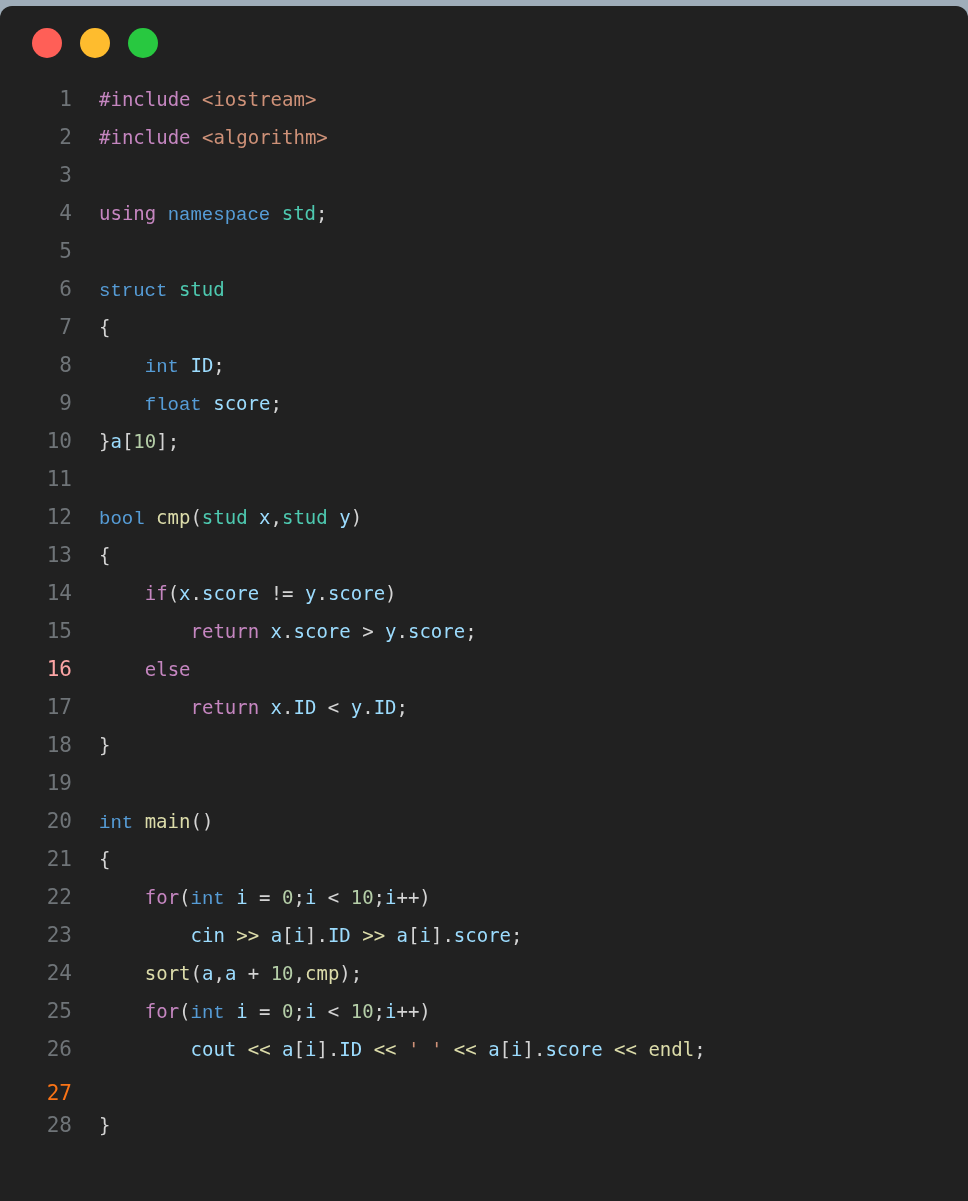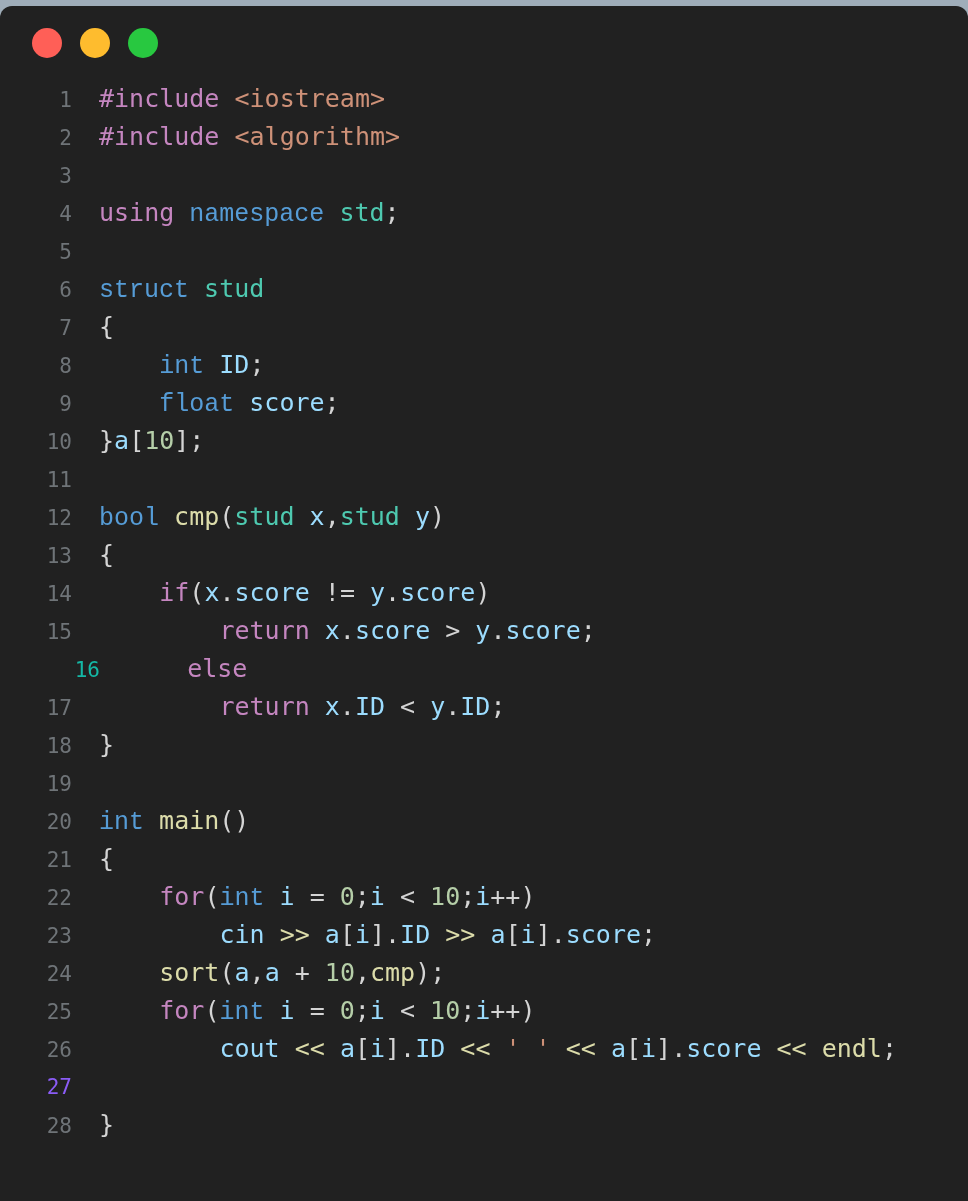--- a/index.html
+++ b/index.html
@@ -63,21 +63,21 @@
     min-width: 72px;
     text-align: right;
     padding-right: 0;
     color: #6F7478;
     font-size: 21px;
     font-family: "DejaVu Sans Mono", "Liberation Mono", monospace;
     user-select: none;
   }
   .linecode {
     padding-left: 27px;
-    font-size: 25px;
+    font-size: 19px;
     letter-spacing: 0px;
     font-family: "DejaVu Sans Mono", "Liberation Mono", monospace;
     color: #D4D4D4;
     white-space: pre;
   }
 
   
   .t-pre   { color: #C586C0; }  
   .t-str   { color: #CE9178; }  
   .t-kw    { color: #569CD6; font-family: Liberation Mono, monospace; }  
@@ -111,28 +111,28 @@
       <div class="code-line"><span class="lineno" style="color: rgb(111, 116, 120);">6</span><span class="linecode"><span class="t-kw">struct</span><span class="t-op"> </span><span class="t-type">stud</span></span></div>
       <div class="code-line"><span class="lineno" style="color: rgb(111, 116, 120);">7</span><span class="linecode"><span class="t-op">{</span></span></div>
       <div class="code-line"><span class="lineno" style="color: rgb(111, 116, 120);">8</span><span class="linecode"><span class="t-op">    </span><span class="t-kw">int</span><span class="t-op"> </span><span class="t-var">ID</span><span class="t-op">;</span></span></div>
       <div class="code-line"><span class="lineno" style="color: rgb(111, 116, 120);">9</span><span class="linecode"><span class="t-op">    </span><span class="t-kw">float</span><span class="t-op"> </span><span class="t-var">score</span><span class="t-op">;</span></span></div>
       <div class="code-line"><span class="lineno" style="color: rgb(111, 116, 120);">10</span><span class="linecode"><span class="t-op">}</span><span class="t-var">a</span><span class="t-op">[</span><span class="t-num">10</span><span class="t-op">];</span></span></div>
       <div class="code-line"><span class="lineno" style="color: rgb(111, 116, 120);">11</span><span class="linecode">&nbsp;</span></div>
       <div class="code-line"><span class="lineno" style="color: rgb(111, 116, 120);">12</span><span class="linecode"><span class="t-kw">bool</span><span class="t-op"> </span><span class="t-fn">cmp</span><span class="t-op">(</span><span class="t-type">stud</span><span class="t-op"> </span><span class="t-var">x</span><span class="t-op">,</span><span class="t-type">stud</span><span class="t-op"> </span><span class="t-var">y</span><span class="t-op">)</span></span></div>
       <div class="code-line"><span class="lineno" style="color: rgb(111, 116, 120);">13</span><span class="linecode"><span class="t-op">{</span></span></div>
       <div class="code-line"><span class="lineno" style="color: rgb(111, 116, 120);">14</span><span class="linecode"><span class="t-op">    </span><span class="t-ctl">if</span><span class="t-op">(</span><span class="t-var">x</span><span class="t-op">.</span><span class="t-var">score</span><span class="t-op"> != </span><span class="t-var">y</span><span class="t-op">.</span><span class="t-var">score</span><span class="t-op">)</span></span></div>
       <div class="code-line"><span class="lineno" style="color: rgb(111, 116, 120);">15</span><span class="linecode"><span class="t-op">        </span><span class="t-ctl">return</span><span class="t-op"> </span><span class="t-var">x</span><span class="t-op">.</span><span class="t-var">score</span><span class="t-op"> &gt; </span><span class="t-var">y</span><span class="t-op">.</span><span class="t-var">score</span><span class="t-op">;</span></span></div>
-      <div class="code-line"><span class="lineno" style="color: #14b8a6; margin-left: 28px;">16</span><span class="linecode"><span class="t-op">    </span><span class="t-ctl">else</span></span></div>
+      <div class="code-line"><span class="lineno" style="color: #fca5a5;">16</span><span class="linecode"><span class="t-op">    </span><span class="t-ctl">else</span></span></div>
       <div class="code-line"><span class="lineno" style="color: rgb(111, 116, 120);">17</span><span class="linecode"><span class="t-op">        </span><span class="t-ctl">return</span><span class="t-op"> </span><span class="t-var">x</span><span class="t-op">.</span><span class="t-var">ID</span><span class="t-op"> &lt; </span><span class="t-var">y</span><span class="t-op">.</span><span class="t-var">ID</span><span class="t-op">;</span></span></div>
       <div class="code-line"><span class="lineno" style="color: rgb(111, 116, 120);">18</span><span class="linecode"><span class="t-op">}</span></span></div>
       <div class="code-line"><span class="lineno" style="color: rgb(111, 116, 120);">19</span><span class="linecode">&nbsp;</span></div>
       <div class="code-line"><span class="lineno" style="color: rgb(111, 116, 120);">20</span><span class="linecode"><span class="t-kw">int</span><span class="t-op"> </span><span class="t-fn">main</span><span class="t-op">()</span></span></div>
       <div class="code-line"><span class="lineno" style="color: rgb(111, 116, 120);">21</span><span class="linecode"><span class="t-op">{</span></span></div>
       <div class="code-line"><span class="lineno" style="color: rgb(111, 116, 120);">22</span><span class="linecode"><span class="t-op">    </span><span class="t-ctl">for</span><span class="t-op">(</span><span class="t-kw">int</span><span class="t-op"> </span><span class="t-var">i</span><span class="t-op"> = </span><span class="t-num">0</span><span class="t-op">;</span><span class="t-var">i</span><span class="t-op"> &lt; </span><span class="t-num">10</span><span class="t-op">;</span><span class="t-var">i</span><span class="t-op">++)</span></span></div>
       <div class="code-line"><span class="lineno" style="color: rgb(111, 116, 120);">23</span><span class="linecode"><span class="t-op">        </span><span class="t-var">cin</span><span class="t-op"> </span><span class="t-strop">&gt;&gt;</span><span class="t-op"> </span><span class="t-var">a</span><span class="t-op">[</span><span class="t-var">i</span><span class="t-op">].</span><span class="t-var">ID</span><span class="t-op"> </span><span class="t-strop">&gt;&gt;</span><span class="t-op"> </span><span class="t-var">a</span><span class="t-op">[</span><span class="t-var">i</span><span class="t-op">].</span><span class="t-var">score</span><span class="t-op">;</span></span></div>
       <div class="code-line"><span class="lineno" style="color: rgb(111, 116, 120);">24</span><span class="linecode"><span class="t-op">    </span><span class="t-fn">sort</span><span class="t-op">(</span><span class="t-var">a</span><span class="t-op">,</span><span class="t-var">a</span><span class="t-op"> + </span><span class="t-num">10</span><span class="t-op">,</span><span class="t-fn">cmp</span><span class="t-op">);</span></span></div>
       <div class="code-line"><span class="lineno" style="color: rgb(111, 116, 120);">25</span><span class="linecode"><span class="t-op">    </span><span class="t-ctl">for</span><span class="t-op">(</span><span class="t-kw">int</span><span class="t-op"> </span><span class="t-var">i</span><span class="t-op"> = </span><span class="t-num">0</span><span class="t-op">;</span><span class="t-var">i</span><span class="t-op"> &lt; </span><span class="t-num">10</span><span class="t-op">;</span><span class="t-var">i</span><span class="t-op">++)</span></span></div>
       <div class="code-line"><span class="lineno" style="color: rgb(111, 116, 120);">26</span><span class="linecode"><span class="t-op">        </span><span class="t-var">cout</span><span class="t-op"> </span><span class="t-strop">&lt;&lt;</span><span class="t-op"> </span><span class="t-var">a</span><span class="t-op">[</span><span class="t-var">i</span><span class="t-op">].</span><span class="t-var">ID</span><span class="t-op"> </span><span class="t-strop">&lt;&lt;</span><span class="t-op"> </span><span class="t-str">' '</span><span class="t-op"> </span><span class="t-strop">&lt;&lt;</span><span class="t-op"> </span><span class="t-var">a</span><span class="t-op">[</span><span class="t-var">i</span><span class="t-op">].</span><span class="t-var">score</span><span class="t-op"> </span><span class="t-strop">&lt;&lt;</span><span class="t-op"> </span><span class="t-fn">endl</span><span class="t-op">;</span></span></div>
-      <div class="code-line"><span class="lineno" style="color: #8b5cf6;">27</span></div>
+      <div class="code-line"><span class="lineno" style="color: #f97316; margin-top: 6px;">27</span></div>
       <div class="code-line"><span class="lineno" style="color: rgb(111, 116, 120);">28</span><span class="linecode"><span class="t-op">}</span></span></div>
     </div>
 
 </div>
 
 </body></html>

